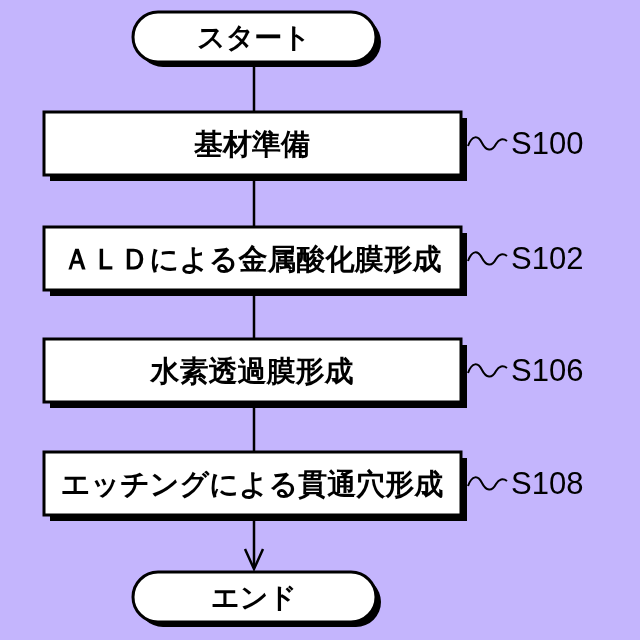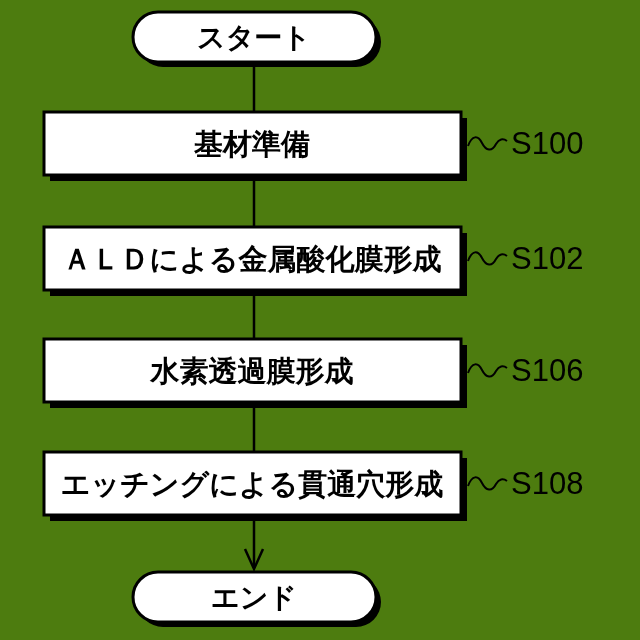--- a/index.html
+++ b/index.html
@@ -7,21 +7,21 @@
     padding: 0;
     background: #ffffff;
     width: 640px;
     height: 640px;
     overflow: hidden;
   }
   .canvas {
     position: relative;
     width: 640px;
     height: 640px;
-    background: #4d7c0f;
+    background: #c4b5fd;
   }
   svg {
     display: block;
   }
   .node-text {
     font-family: "Liberation Sans", "DejaVu Sans", sans-serif;
     font-size: 29px;
     font-weight: 600;
     fill: #000000;
   }

